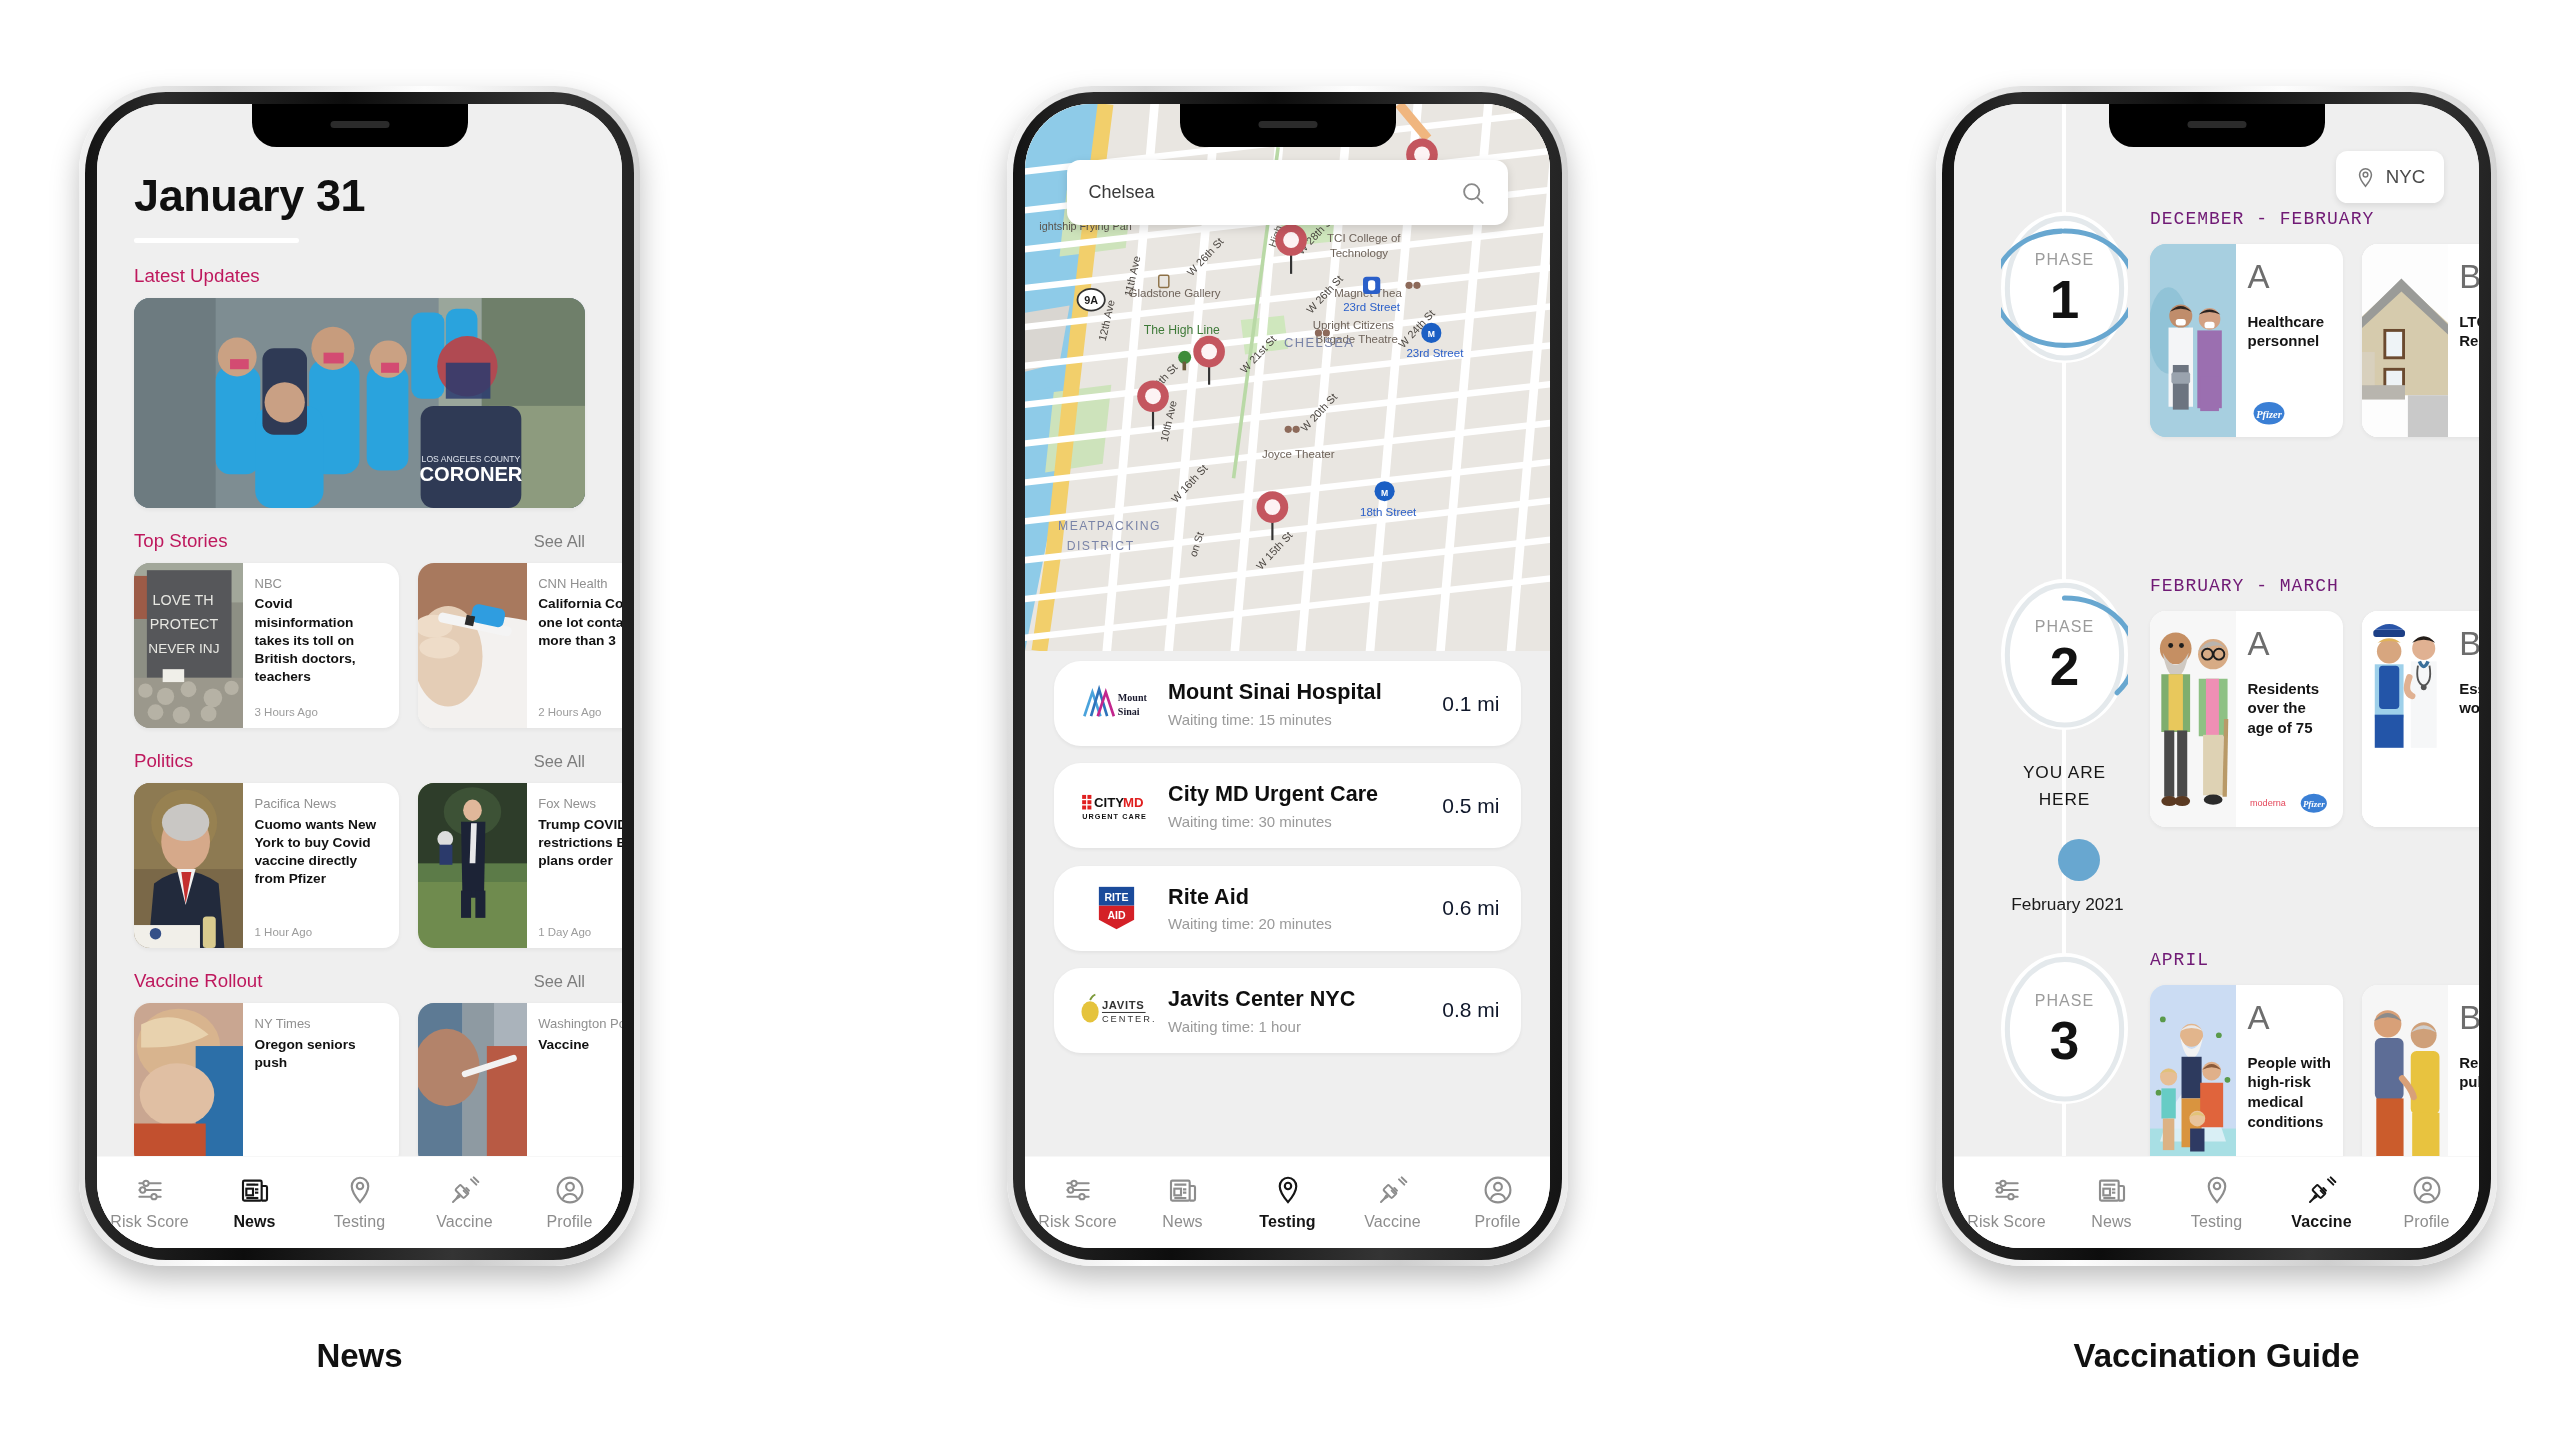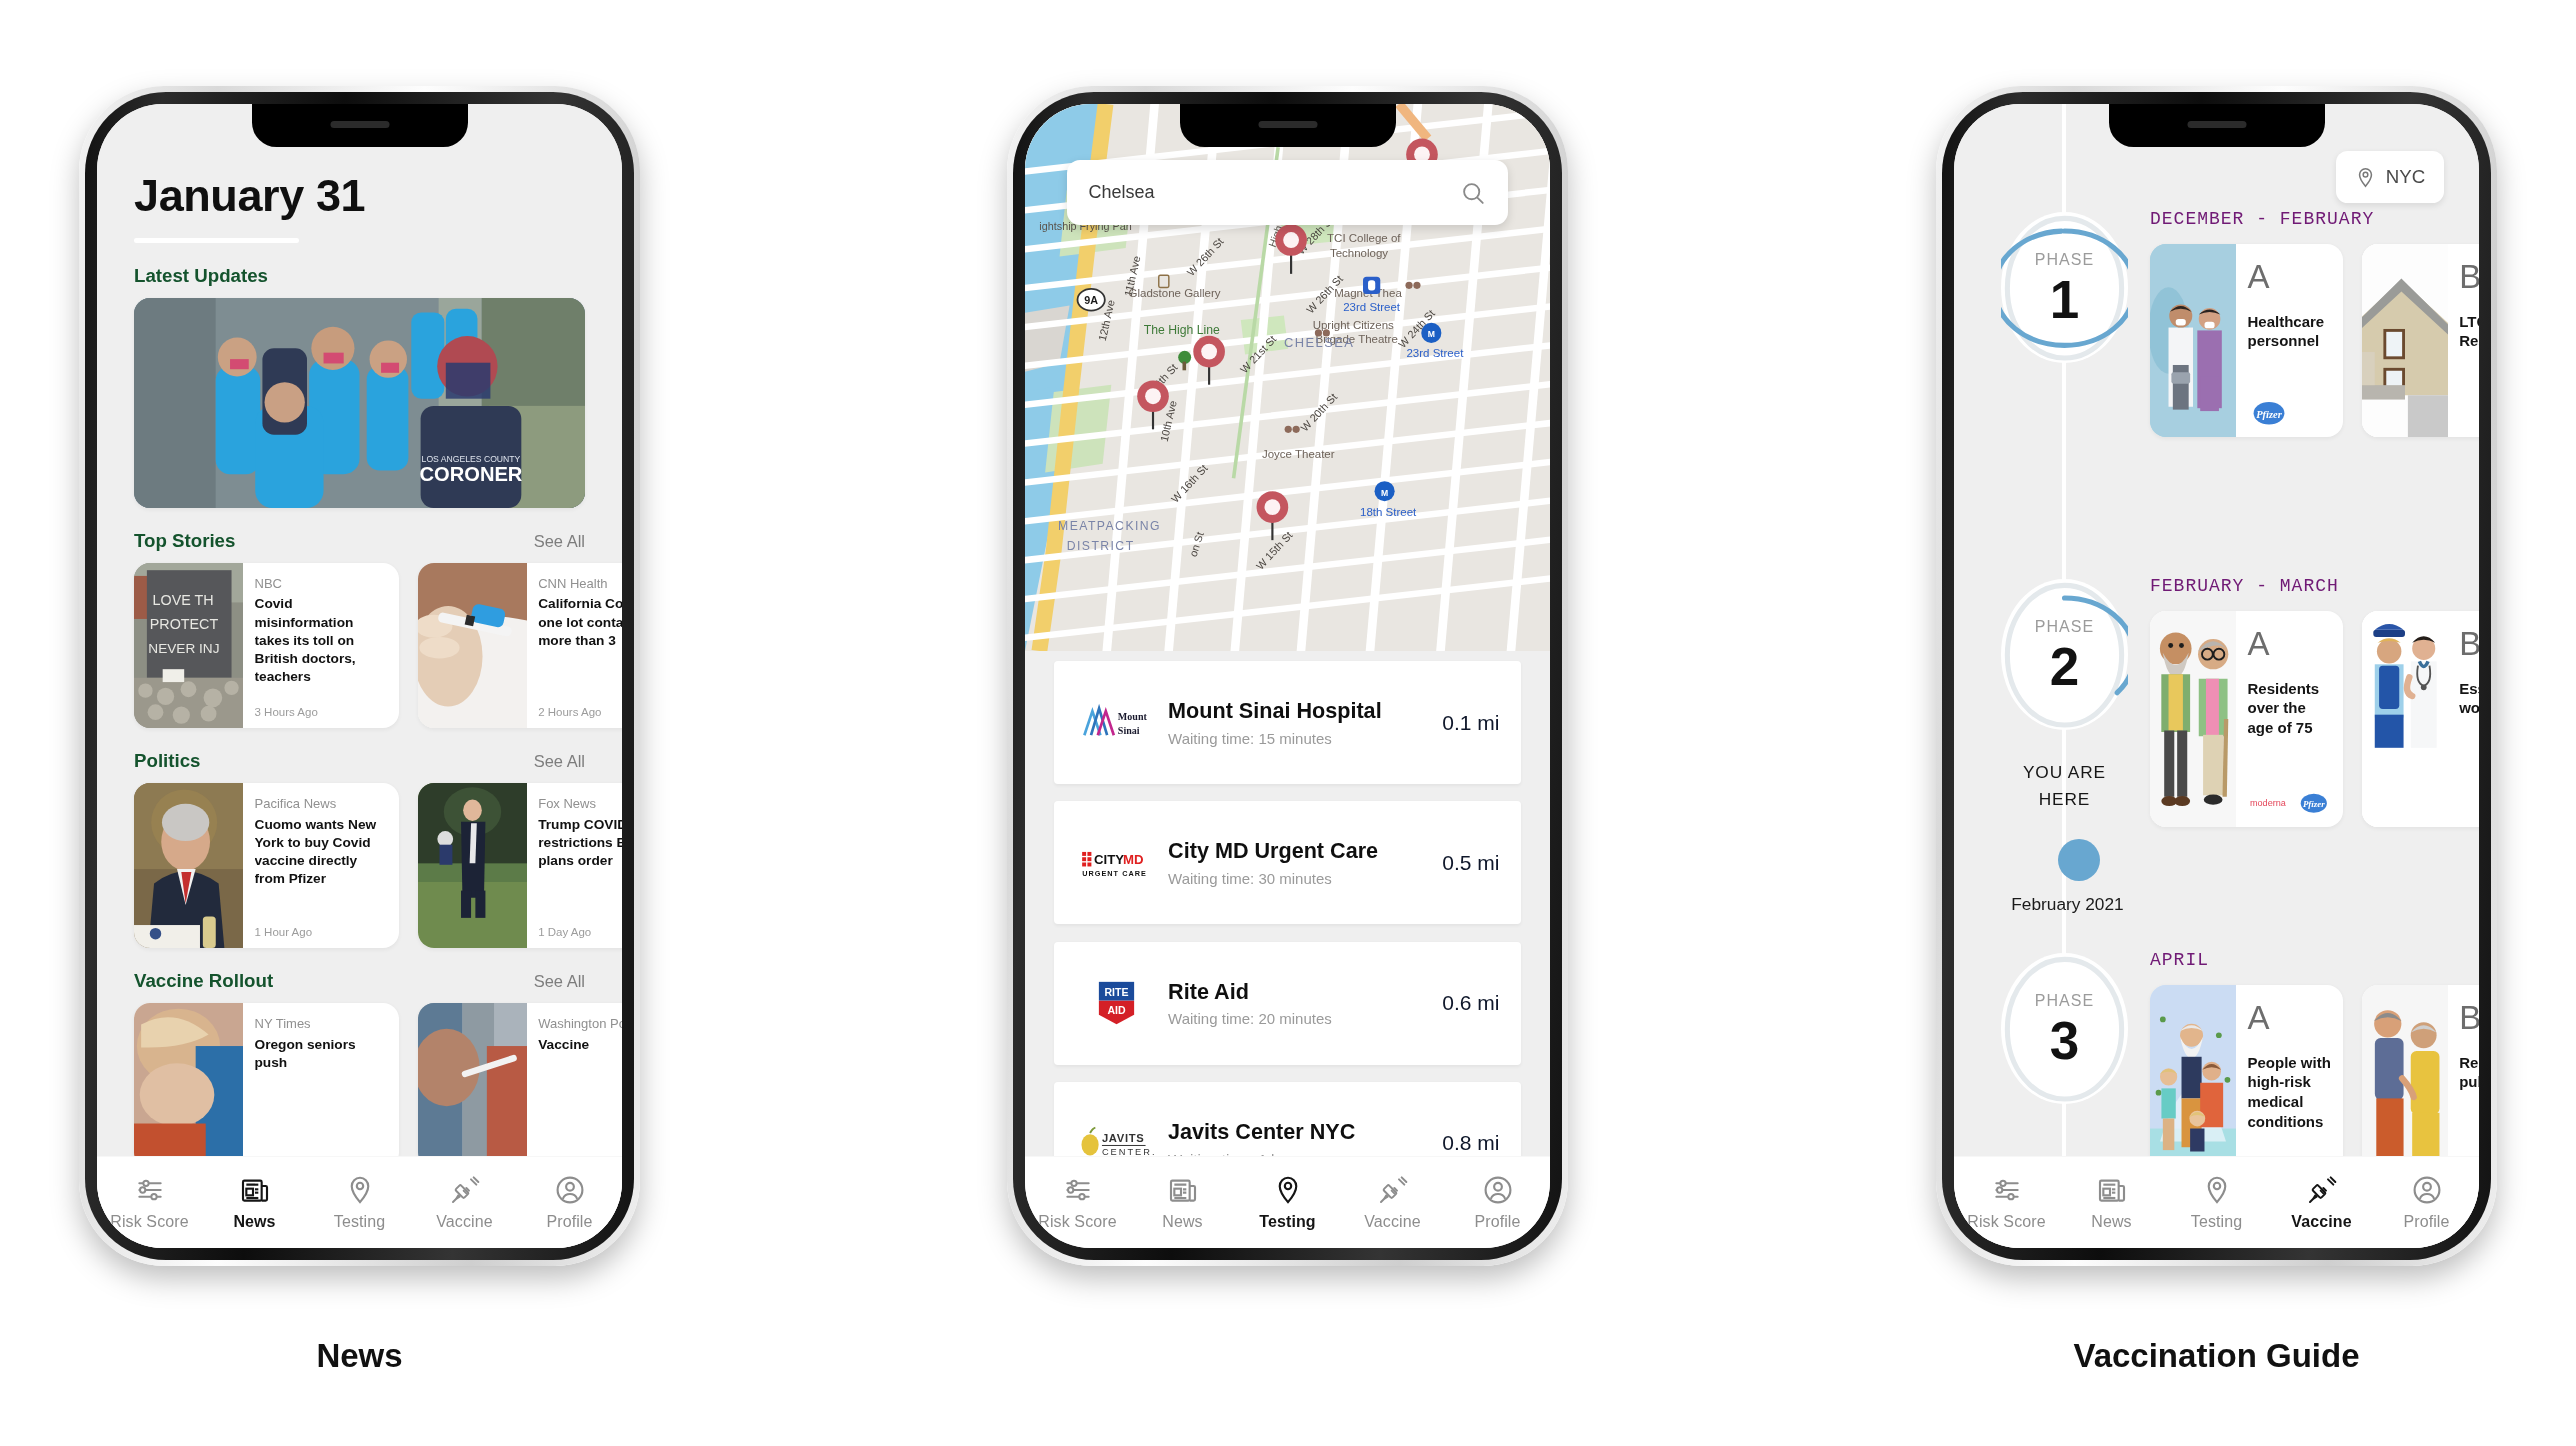--- a/index.html
+++ b/index.html
@@ -42,21 +42,21 @@
   .tab .tlabel { font-size:16px; color:#8d8d8d; letter-spacing:0.1px; }
   .tab.active .tlabel { color:#151515; font-weight:700; }
   .tab .ic { stroke:#8d8d8d; }
   .tab.active .ic { stroke:#151515; }
 
   
   .news-scroll { position:absolute; inset:0; background:#efefef; padding:0 37px; overflow:hidden; }
   .news-date { font-size:45px; font-weight:700; color:#101010; letter-spacing:-0.4px;
     margin-top:66px; }
   .date-rule { height:5px; width:165px; background:#fff; margin-top:16px; border-radius:2.2px; }
-  .sec-title { font-size:18.7px; font-weight:700; color:#14532d;text-align:right; }
+  .sec-title { font-size:18.7px; font-weight:400; color:#be185d;text-align:right; }
   .sec-head { display:flex; justify-content:space-between; align-items:baseline; margin:21.6px 0 11.5px; }
   .see-all { font-size:16.5px; color:#7d7d7d; }
 
   .hero-card { background:#fff; border-radius:16px; overflow:hidden;
     box-shadow:0 1.4px 4.3px rgba(0,0,0,.05); }
   .hero-img { height:210px; position:relative; overflow:hidden;
     background:linear-gradient(160deg,#6f8ea3,#4f7387); }
   .hero-body { padding:14.4px 18.7px 21.6px; }
   .src { font-size:15px; color:#8b8b8b; letter-spacing:0.1px; }
   .hl { font-size:19.4px; font-weight:700; color:#101010; margin-top:6.5px; line-height:1.28; }
@@ -73,21 +73,21 @@
   .story-ago { font-size:11.5px; color:#9c9c9c; margin-top:auto; }
 
   
   .map-wrap { position:absolute; left:0; right:0; top:0; height:547px; overflow:hidden; background:#e9e6e1; }
   .searchbar { position:absolute; left:42px; right:42px; top:56px; height:65px; background:#fff;
     border-radius:13px; display:flex; align-items:center; padding:0 21.6px; z-index:20;
     box-shadow:0 3.6px 10px rgba(0,0,0,.13); }
   .searchbar .sval { font-size:18px; color:#3a3a3a; flex:1; }
   .loc-list { position:absolute; left:0; right:0; top:547px; bottom:92px; background:#efefef;
     padding:10px 29px 0; }
-  .loc-card { background:#fff; border-radius:4px; height:123px; display:flex; align-items:center;
+  .loc-card { background:#fff; border-radius:27px; height:85px; display:flex; align-items:center;
     padding:0 21.6px; margin-bottom:17.3px; box-shadow:0 1.4px 3.6px rgba(0,0,0,.05); }
   .loc-logo { width:81px; flex:0 0 81px; display:flex; align-items:center; justify-content:center; }
   .loc-mid { flex:1; min-width:0; padding-left:11.5px; }
   .loc-name { font-size:21.6px; font-weight:700; color:#0f0f0f; }
   .loc-wait { font-size:15px; color:#9a9a9a; margin-top:5.8px; }
   .loc-dist { font-size:21px; color:#0f172a; white-space:nowrap; }
 
   
   .vax { position:absolute; inset:0; background:#efefef; overflow:hidden; }
   .nyc-chip { position:absolute; right:35px; top:47px; height:52px; background:#fff;

